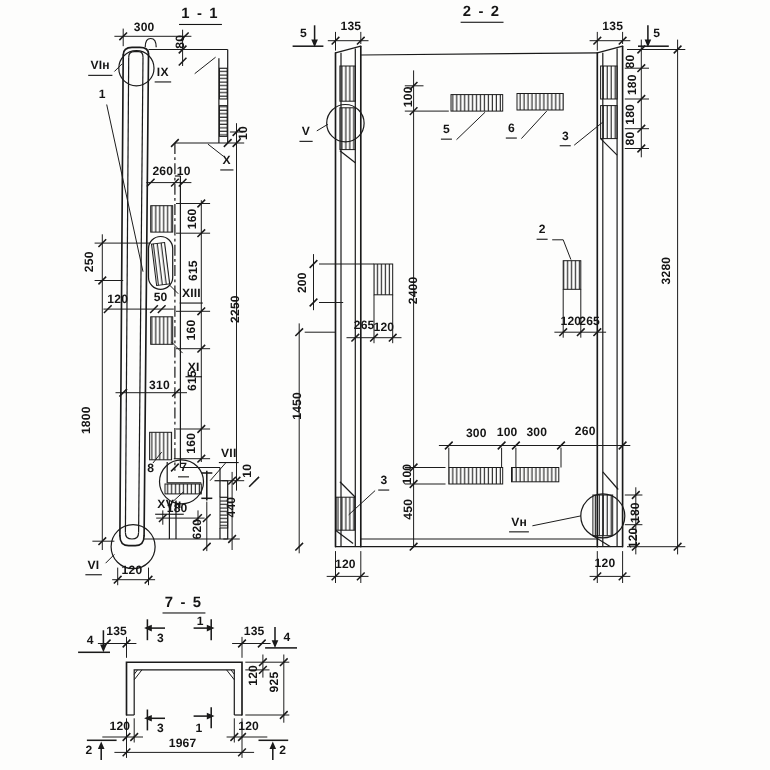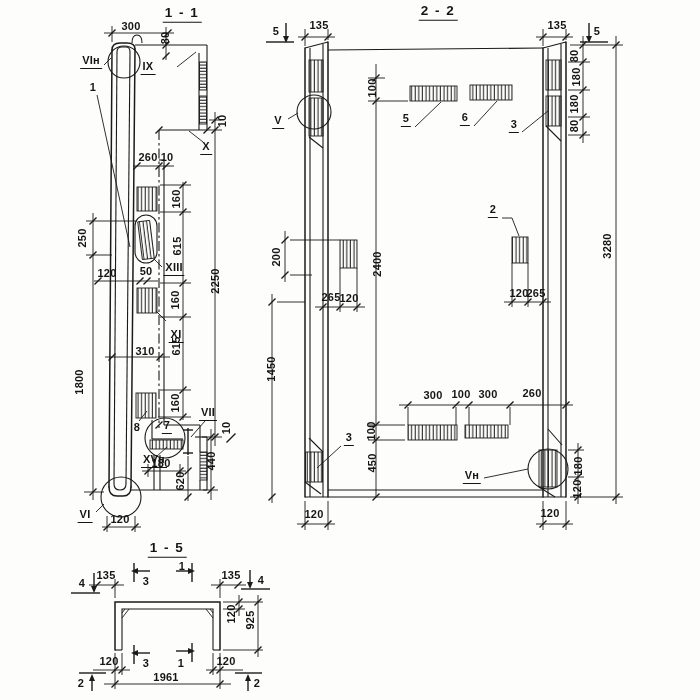--- a/index.html
+++ b/index.html
@@ -375,31 +375,31 @@
   <span class="lb" style="left:532px;top:393px">260</span>
   <span class="lb rot" style="left:371px;top:431px">100</span>
   <span class="lb rot" style="left:372px;top:463px">450</span>
   <span class="lb ul" style="left:349px;top:439px">3</span>
   <span class="lb ul" style="left:472px;top:477px">Vн</span>
   <span class="lb rot" style="left:578px;top:466px">180</span>
   <span class="lb rot" style="left:577px;top:489px">120</span>
   <span class="lb" style="left:314px;top:514px">120</span>
   <span class="lb" style="left:550px;top:513px">120</span>
 
-  <span class="lb ttl ul" style="left:167px;top:549px">1 - 5</span>
+  <span class="lb ttl ul" style="left:167px;top:549px">7 - 5</span>
   <span class="lb" style="left:82px;top:583px">4</span>
   <span class="lb" style="left:106px;top:575px">135</span>
   <span class="lb" style="left:146px;top:581px">3</span>
   <span class="lb" style="left:182px;top:566px">1</span>
   <span class="lb" style="left:231px;top:575px">135</span>
   <span class="lb" style="left:261px;top:580px">4</span>
   <span class="lb rot" style="left:231px;top:614px">120</span>
   <span class="lb rot" style="left:250px;top:620px">925</span>
   <span class="lb" style="left:109px;top:661px">120</span>
   <span class="lb" style="left:146px;top:663px">3</span>
   <span class="lb" style="left:181px;top:663px">1</span>
   <span class="lb" style="left:226px;top:661px">120</span>
-  <span class="lb" style="left:166px;top:677px">1961</span>
+  <span class="lb" style="left:166px;top:677px">1967</span>
   <span class="lb" style="left:81px;top:683px">2</span>
   <span class="lb" style="left:257px;top:683px">2</span>
 </div>
 
 </div>
 
 </body></html>

